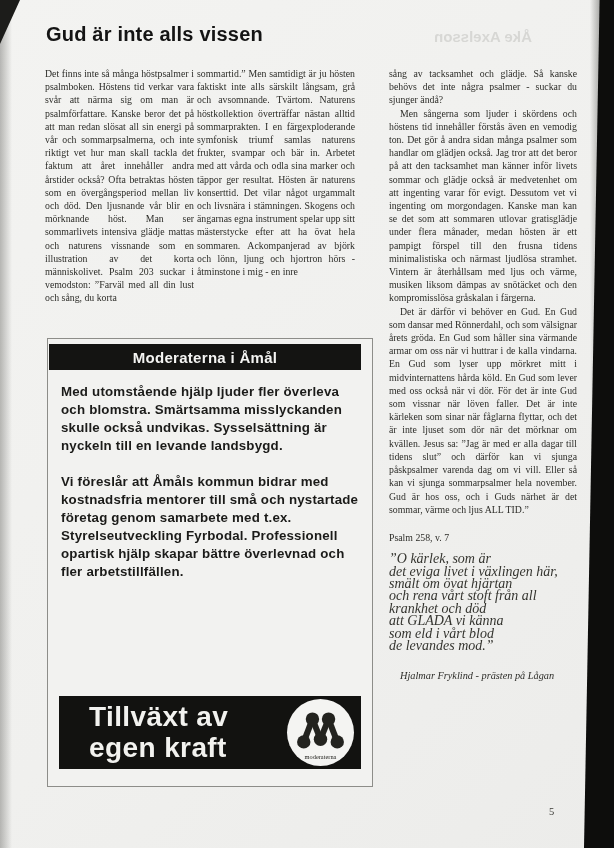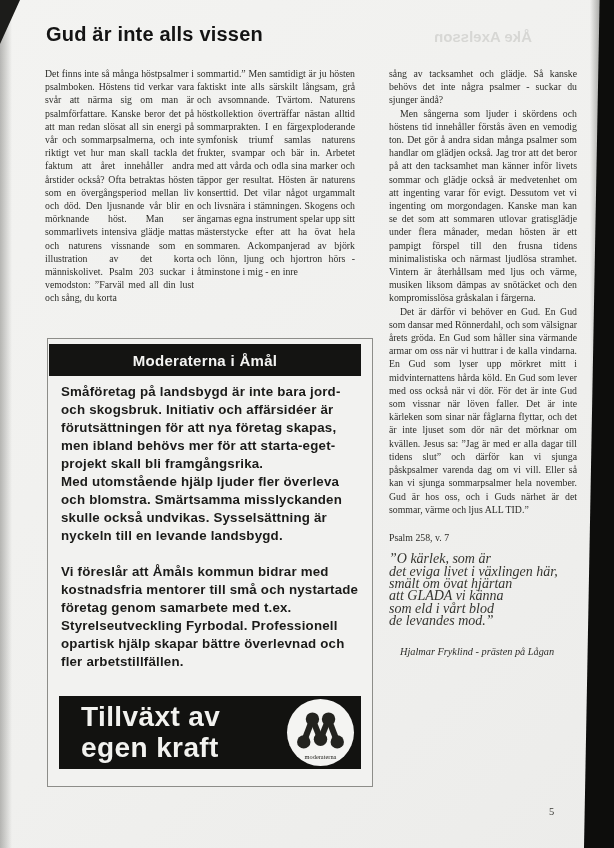--- a/index.html
+++ b/index.html
@@ -57,38 +57,38 @@
   .col3{left:389px;width:188px;}
   .psalm-ref{margin-top:15px !important;text-align:left;}
   .poem{margin-top:9px !important;font-style:italic;font-size:14px;line-height:12.4px;color:#34342f;text-align:left;}
   .signature{margin-top:17px !important;font-style:italic;font-size:10.3px;text-indent:11px;text-align:left;color:#2c2c28;}
   
   .adbox{
     position:absolute;left:47px;top:338px;width:326px;height:449px;
     border:1px solid #8d8d89;background:#f2f2f0;box-sizing:border-box;
   }
   .ad-titlebar{
-    position:absolute;left:1px;right:11px;top:5px;height:32px;
+    position:absolute;left:1px;right:11px;top:5px;height:26px;
     background:#141412;color:#f4f4f2;
     font-family:"Liberation Sans",sans-serif;font-weight:bold;font-size:15px;
     display:flex;align-items:center;justify-content:center;letter-spacing:.3px;
   }
   .ad-body{
     position:absolute;left:13px;right:7px;top:44px;
     font-family:"Liberation Sans",sans-serif;font-weight:bold;
     font-size:13.3px;line-height:18px;letter-spacing:.2px;color:#1b1b19;
   }
   .ad-body p{margin:0;}
   .ad-body p.gap{margin-top:18px;}
   .ad-banner{
     position:absolute;left:11px;right:11px;bottom:17px;height:73px;
     background:#121210;
   }
   .banner-text{
-    position:absolute;left:22px;top:5px;
+    position:absolute;left:30px;top:5px;
     font-family:"Liberation Sans",sans-serif;font-weight:bold;
     font-size:28px;line-height:31px;letter-spacing:.4px;color:#f2f2ef;
   }
   .logo-circle{
     position:absolute;right:7px;top:3px;width:67px;height:67px;
     background:#f4f4f2;border-radius:50%;
   }
   .logo-circle svg{display:block;width:67px;height:67px;}
   
   .pagenum{
@@ -120,31 +120,31 @@
 
   <div class="col col3">
     <p>sång av tacksamhet och glädje. Så kanske behövs det inte några psalmer - suckar du sjunger ändå?</p>
     <p class="ind">Men sångerna som ljuder i skördens och höstens tid innehåller förstås även en vemodig ton. Det gör å andra sidan många psalmer som handlar om glädjen också. Jag tror att det beror på att den tacksamhet man känner inför livets sommar och glädje också är medvetenhet om att ingenting varar för evigt. Dessutom vet vi ingenting om morgondagen. Kanske man kan se det som att sommaren utlovar gratisglädje under flera månader, medan hösten är ett pampigt förspel till den frusna tidens minimalistiska och närmast ljudlösa stramhet. Vintern är återhållsam med ljus och värme, musiken liksom dämpas av snötäcket och den kompromisslösa gråskalan i färgerna.</p>
     <p class="ind">Det är därför vi behöver en Gud. En Gud som dansar med Rönnerdahl, och som välsignar årets gröda. En Gud som håller sina värmande armar om oss när vi huttrar i de kalla vindarna. En Gud som lyser upp mörkret mitt i midvinternattens hårda köld. En Gud som lever med oss också när vi dör. För det är inte Gud som vissnar när löven faller. Det är inte kärleken som sinar när fåglarna flyttar, och det är inte ljuset som dör när det mörknar om kvällen. Jesus sa: ”Jag är med er alla dagar till tidens slut” och därför kan vi sjunga påskpsalmer varenda dag om vi vill. Eller så kan vi sjunga sommarpsalmer hela november. Gud är hos oss, och i Guds närhet är det sommar, värme och ljus ALL TID.”</p>
     <p class="psalm-ref">Psalm 258, v. 7</p>
     <div class="poem">
       <div>”O kärlek, som är</div>
       <div>det eviga livet i växlingen här,</div>
       <div>smält om övat hjärtan</div>
+      <div>och rena vårt stoft från all krankhet och död</div>
       <div>att GLADA vi känna</div>
       <div>som eld i vårt blod</div>
       <div>de levandes mod.”</div>
     </div>
     <p class="signature">Hjalmar Fryklind - prästen på Lågan</p>
   </div>
 
   <div class="adbox">
     <div class="ad-titlebar">Moderaterna i Åmål</div>
     <div class="ad-body">
-      <p>Småföretag på landsbygd är inte bara jord- och skogsbruk. Initiativ och affärsidéer är förutsättningen för att nya företag skapas, men ibland behövs mer för att starta-eget-projekt skall bli framgångsrika.</p>
       <p>Med utomstående hjälp ljuder fler överleva och blomstra. Smärtsamma misslyckanden skulle också undvikas. Sysselsättning är nyckeln till en levande landsbygd.</p>
       <p class="gap">Vi föreslår att Åmåls kommun bidrar med kostnadsfria mentorer till små och nystartade företag genom samarbete med t.ex. Styrelseutveckling Fyrbodal. Professionell opartisk hjälp skapar bättre överlevnad och fler arbetstillfällen.</p>
     </div>
     <div class="ad-banner">
       <div class="banner-text">
         <div>Tillväxt av</div>
         <div>egen kraft</div>
       </div>
       <div class="logo-circle">
         <svg viewBox="0 0 100 100">

